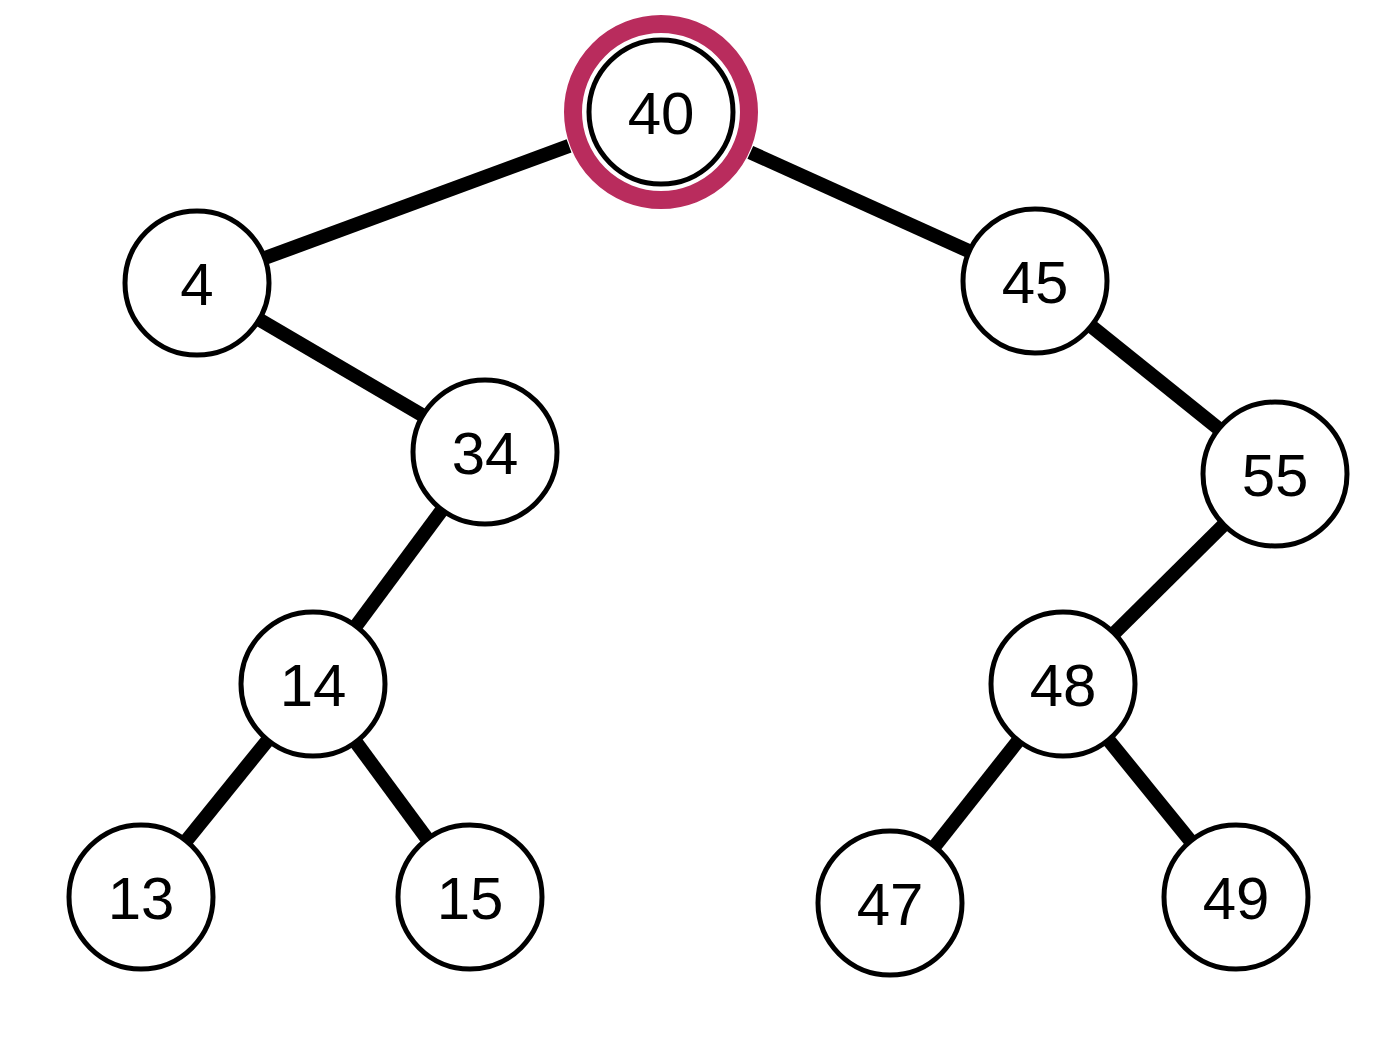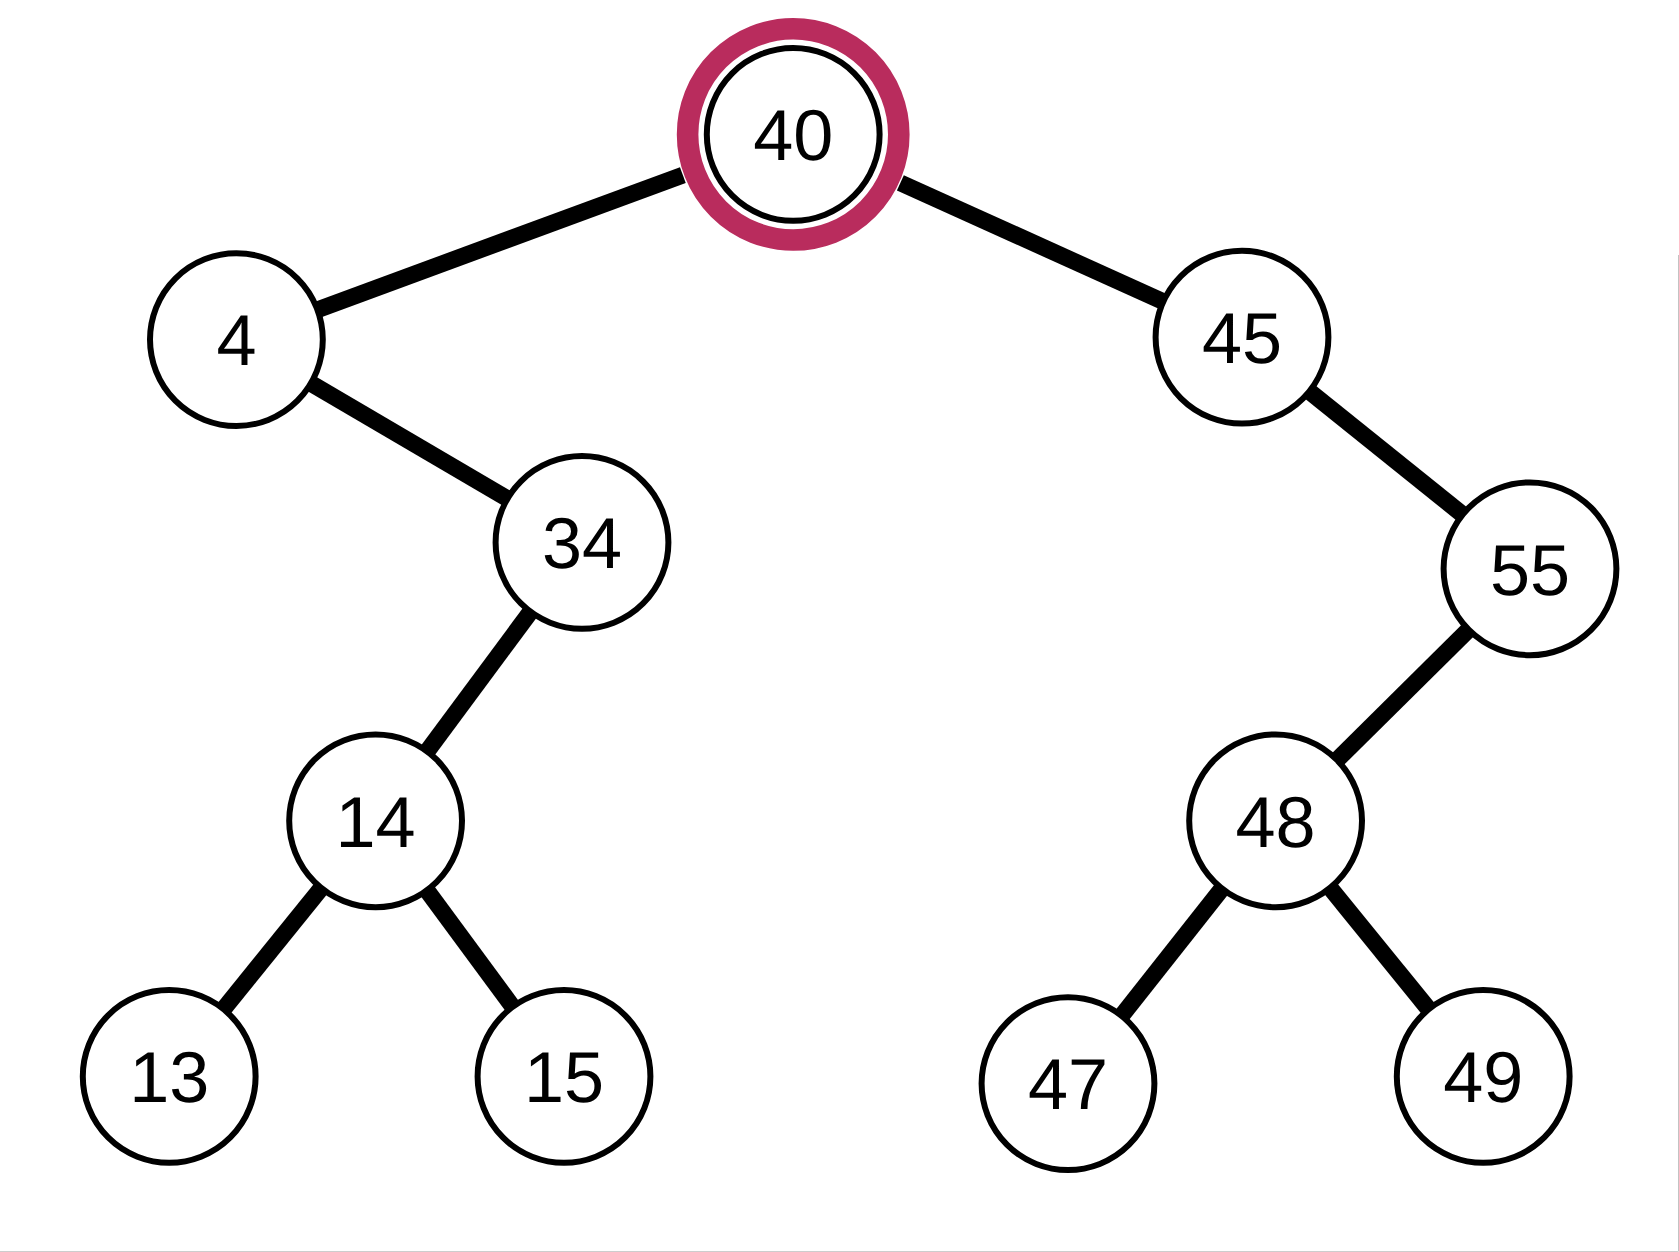--- a/index.html
+++ b/index.html
@@ -4,21 +4,21 @@
 <style>
   html, body {
     margin: 0;
     padding: 0;
     background: #ffffff;
   }
   #canvas-wrap {
     position: relative;
     width: 1399px;
     height: 1043px;
-    background: #404040;
+    background: #a16207;
     overflow: hidden;
   }
   svg#tree-svg {
     display: block;
     width: 1399px;
     height: 1043px;
     background: #ffffff;
   }
   .edge-line {
     stroke: #000000;

